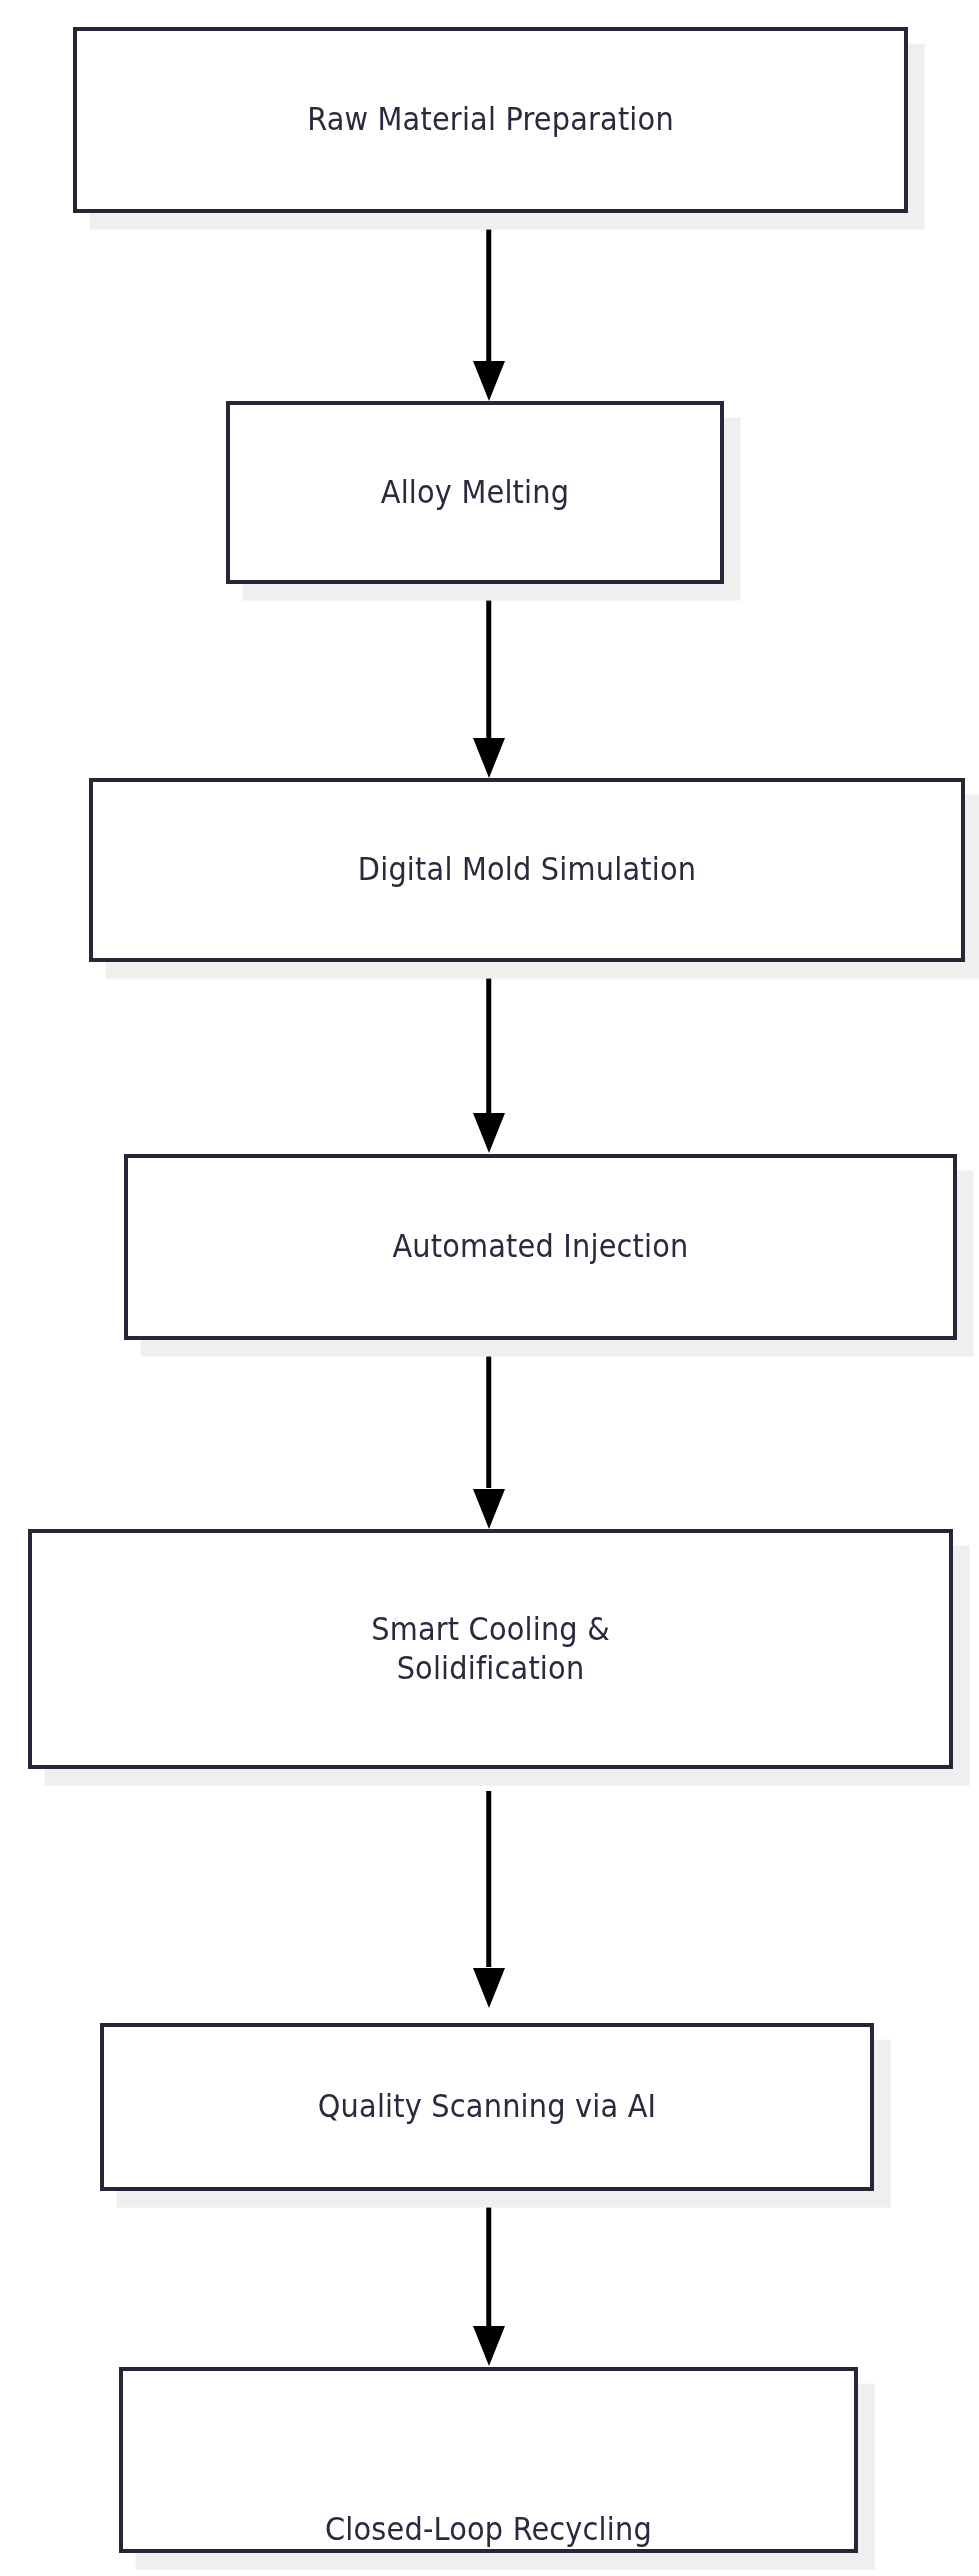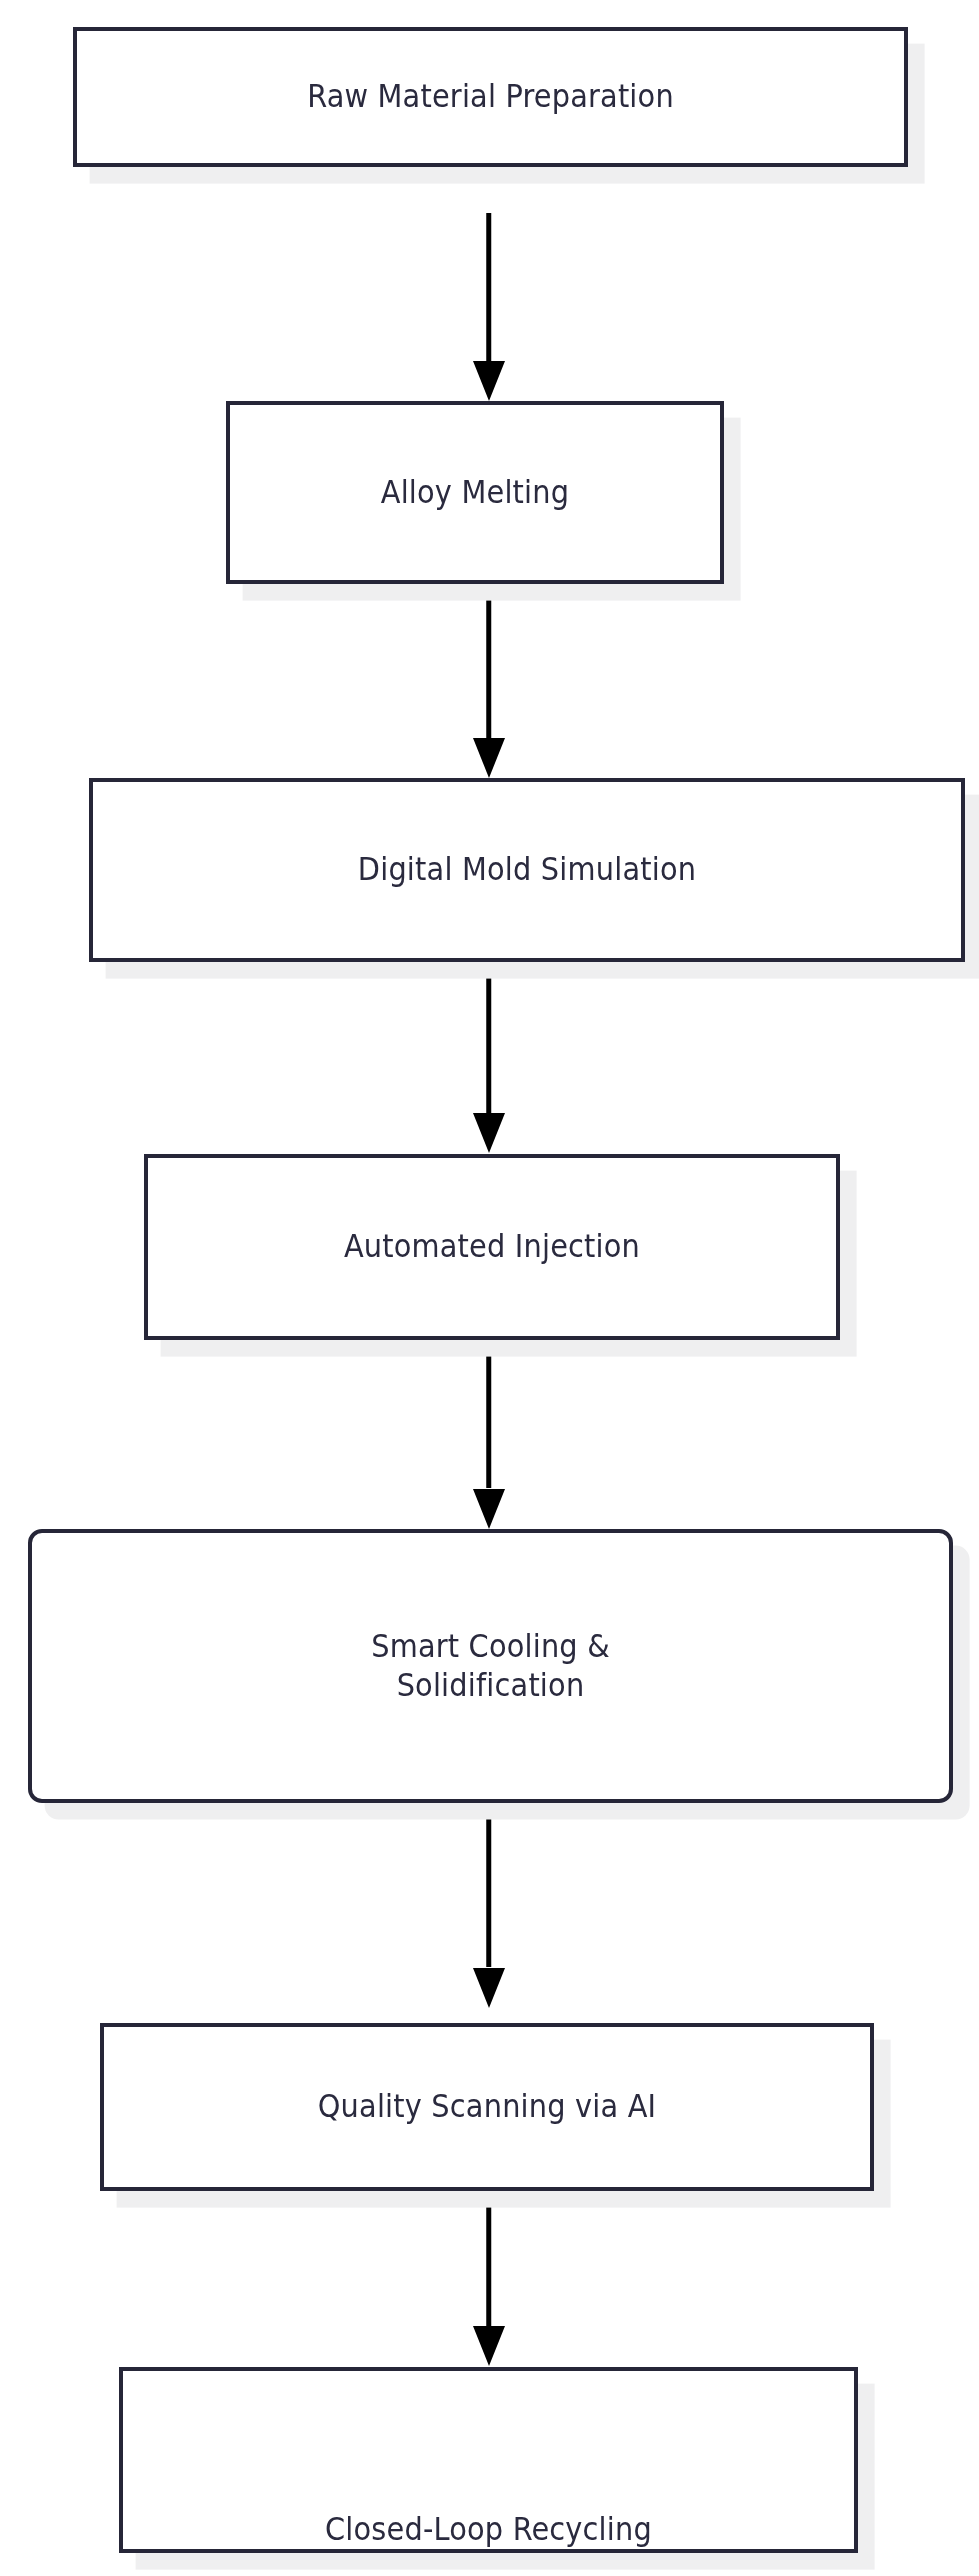--- a/index.html
+++ b/index.html
@@ -96,37 +96,37 @@
   <div class="edge" style="left:472px; top:1791px; width:33px; height:217px;">
     <div class="edge-shaft" style="height:176px;"></div>
     <div class="edge-head"></div>
   </div>
 
   <div class="edge" style="left:472px; top:2175px; width:33px; height:191px;">
     <div class="edge-shaft" style="height:151px;"></div>
     <div class="edge-head"></div>
   </div>
 
-  <div class="node" style="left:73px; top:27px; width:835px; height:140px;">
+  <div class="node" style="left:73px; top:27px; width:835px; height:186px;">
     <span class="node-label">Raw Material Preparation</span>
   </div>
 
   <div class="node" style="left:226px; top:401px; width:498px; height:183px;">
     <span class="node-label">Alloy Melting</span>
   </div>
 
   <div class="node" style="left:89px; top:778px; width:876px; height:184px;">
     <span class="node-label">Digital Mold Simulation</span>
   </div>
 
-  <div class="node" style="left:144px; top:1154px; width:696px; height:186px;justify-content:center;">
+  <div class="node" style="left:124px; top:1154px; width:833px; height:186px;justify-content:center;">
     <span class="node-label">Automated Injection</span>
   </div>
 
-  <div class="node" style="left:28px; top:1529px; width:925px; height:274px;border-radius:14px;">
+  <div class="node" style="left:28px; top:1529px; width:925px; height:240px;">
     <span class="node-label">Smart Cooling &amp;
 Solidification</span>
   </div>
 
   <div class="node" style="left:100px; top:2007px; width:774px; height:168px;margin-top:16px;">
     <span class="node-label">Quality Scanning via AI</span>
   </div>
 
   <div class="node" style="left:119px; top:2367px; width:739px; height:186px;align-items:flex-end;">
     <span class="node-label">Closed-Loop Recycling</span>

